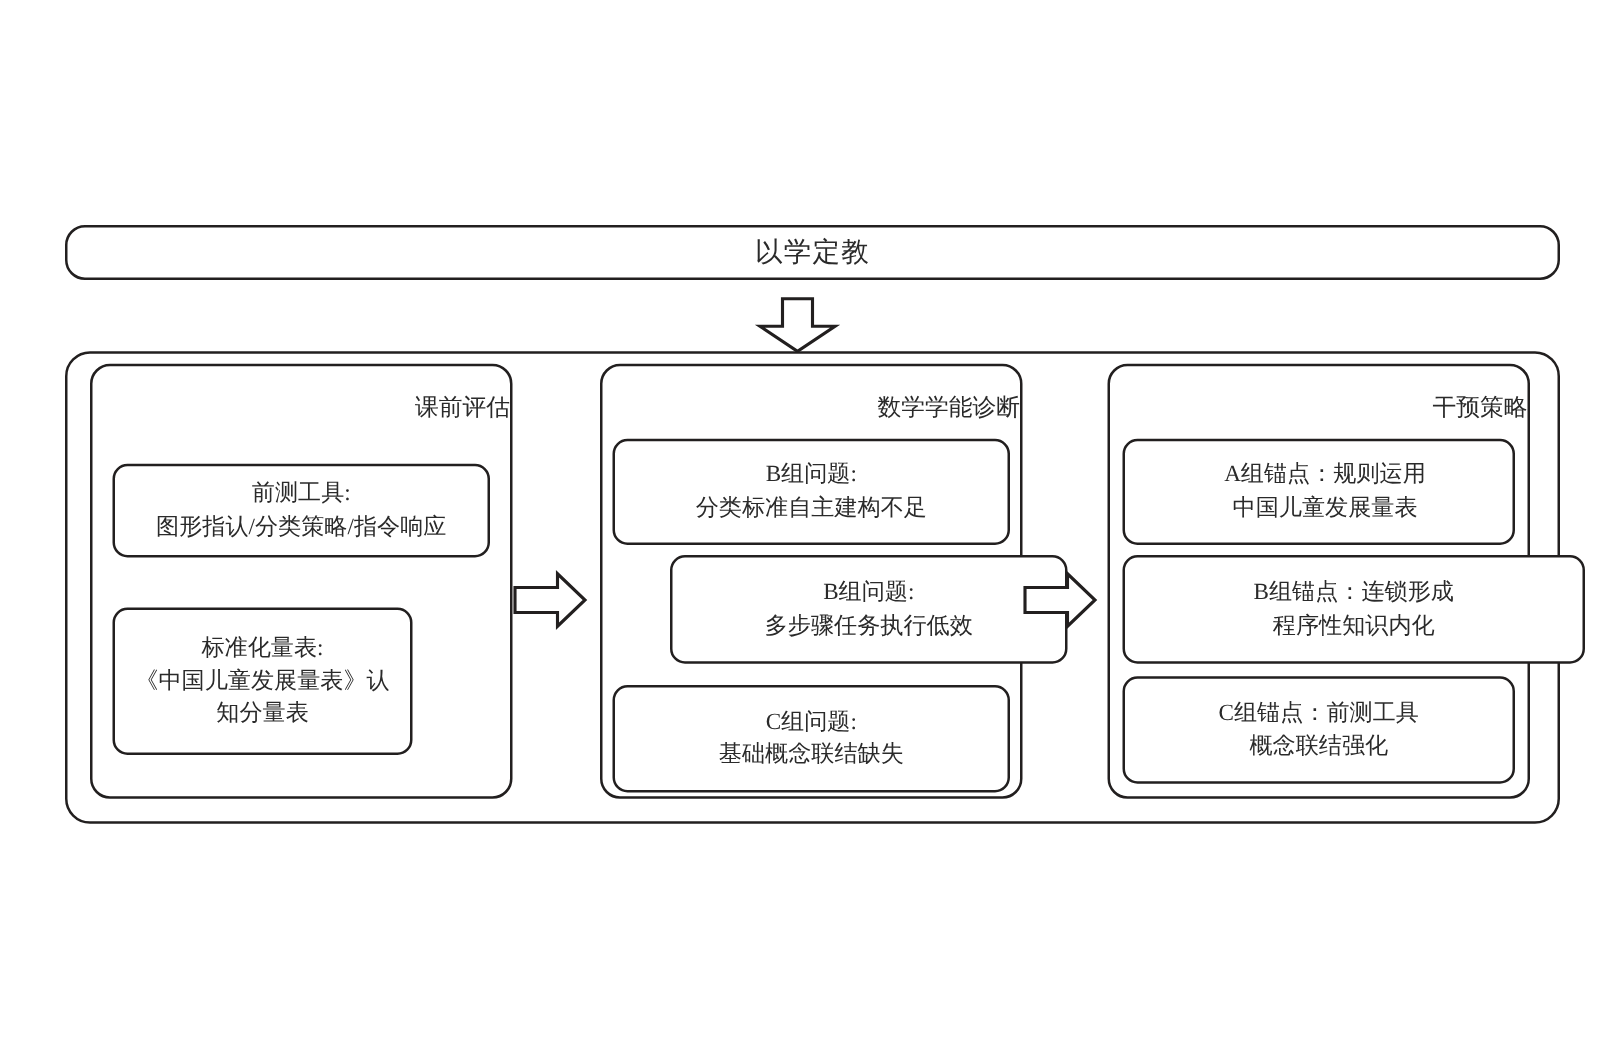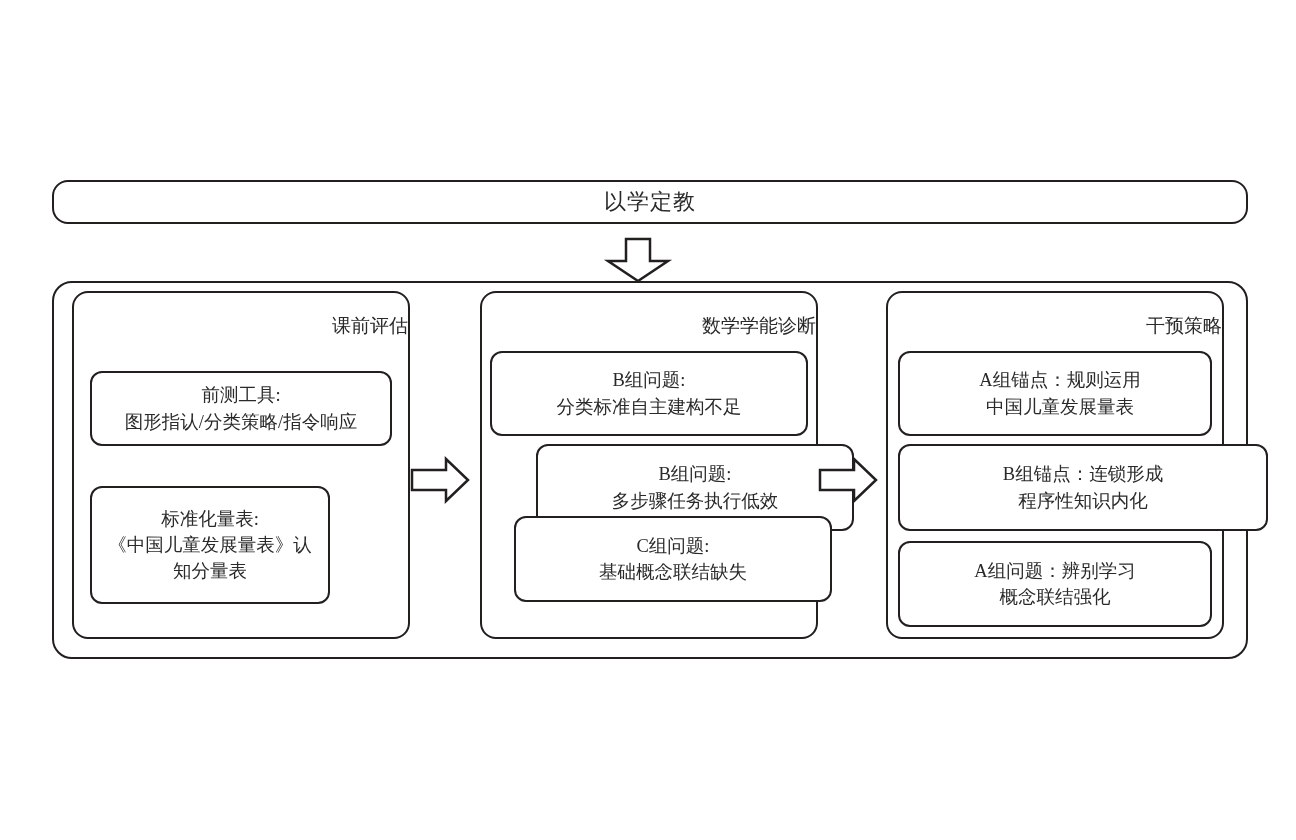--- a/index.html
+++ b/index.html
@@ -109,21 +109,21 @@
     font-family: Liberation Serif, serif;
   }
 
   
   #card-0-0 { left: 90px; top: 371px; width: 302px; height: 75px; }
   #card-0-1 { left: 90px; top: 486px; width: 240px; height: 118px; }
 
   
   #card-1-0 { left: 490px; top: 351px; width: 318px; height: 85px; }
   #card-1-1 { left: 490px; top: 444px; width: 318px; height: 87px; margin-left: 46px; }
-  #card-1-2 { left: 490px; top: 516px; width: 318px; height: 86px; margin-left: 24px; }
+  #card-1-2 { left: 490px; top: 548px; width: 318px; height: 86px; }
 
   
   #card-2-0 { left: 898px; top: 351px; width: 314px; height: 85px; padding-left: 18px; }
   #card-2-1 { left: 898px; top: 444px; width: 370px; height: 87px; }
   #card-2-2 { left: 898px; top: 541px; width: 314px; height: 86px; }
 
   
   .arrow-svg {
     position: absolute;
     overflow: visible;
@@ -195,17 +195,17 @@
   </div>
   <div class="item-card" id="card-2-0">
     <span class="line">A组锚点：规则运用</span>
     <span class="line">中国儿童发展量表</span>
   </div>
   <div class="item-card" id="card-2-1">
     <span class="line">B组锚点：连锁形成</span>
     <span class="line">程序性知识内化</span>
   </div>
   <div class="item-card" id="card-2-2">
-    <span class="line">A组问题：辨别学习</span>
+    <span class="line">C组锚点：前测工具</span>
     <span class="line">概念联结强化</span>
   </div>
 
 </div>
 
 </body></html>

